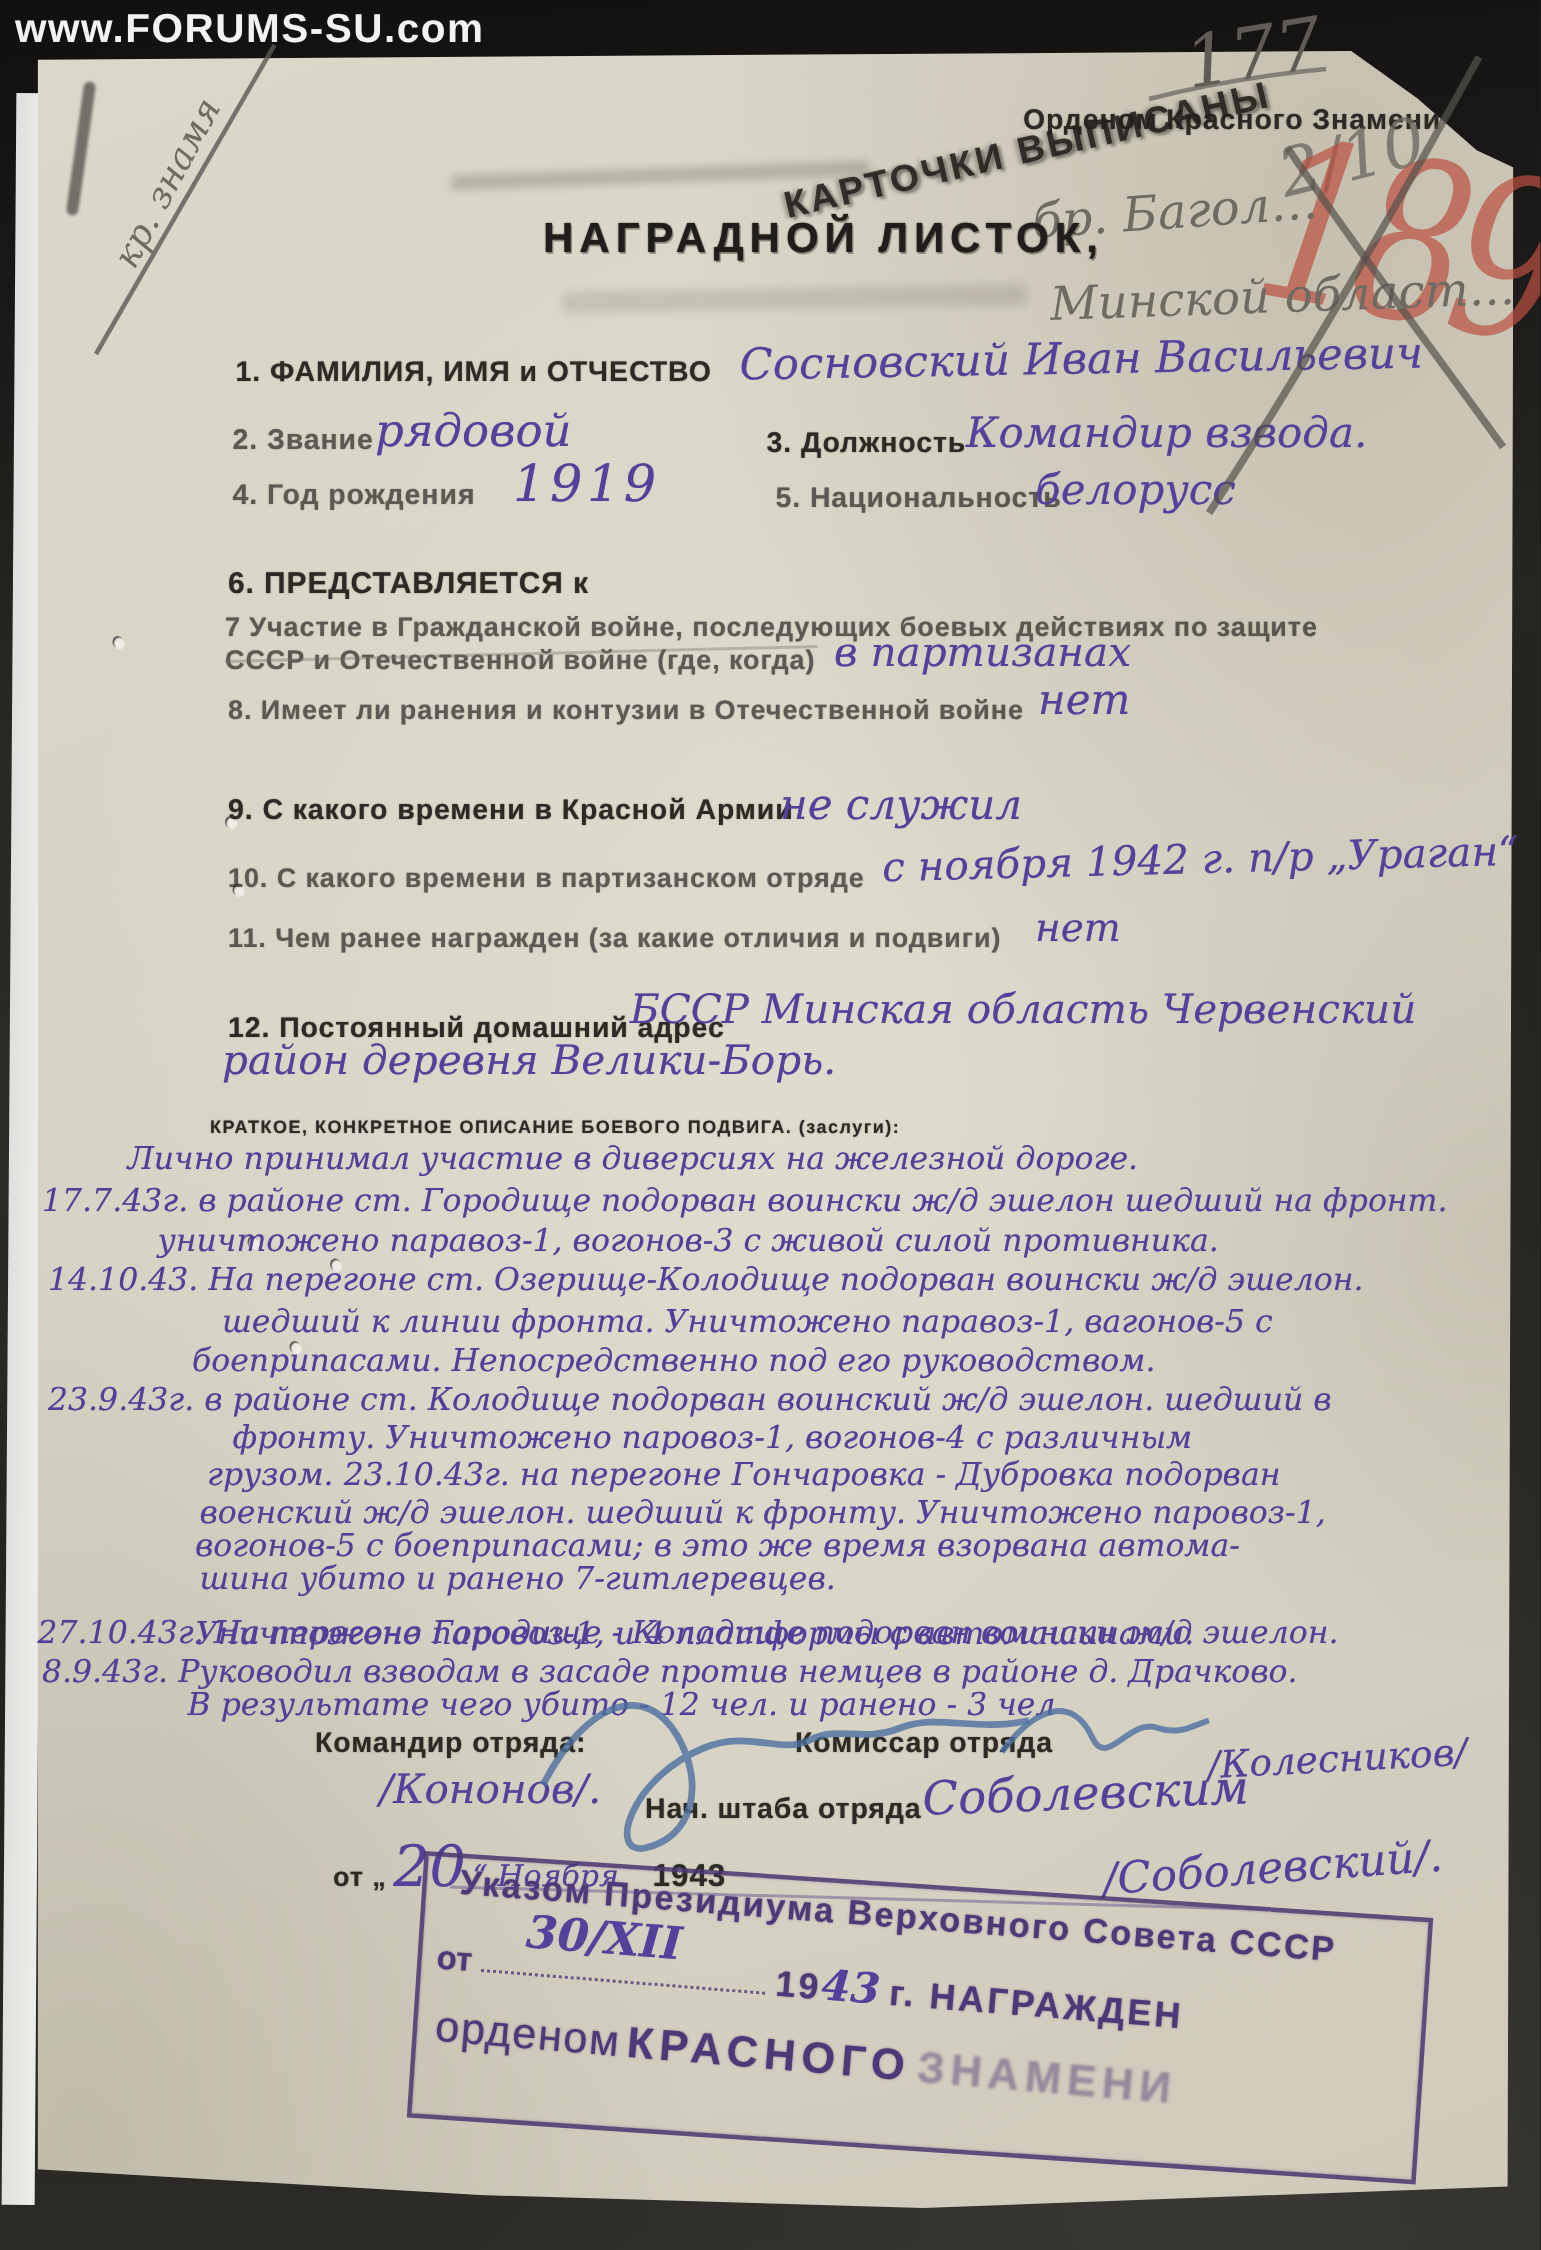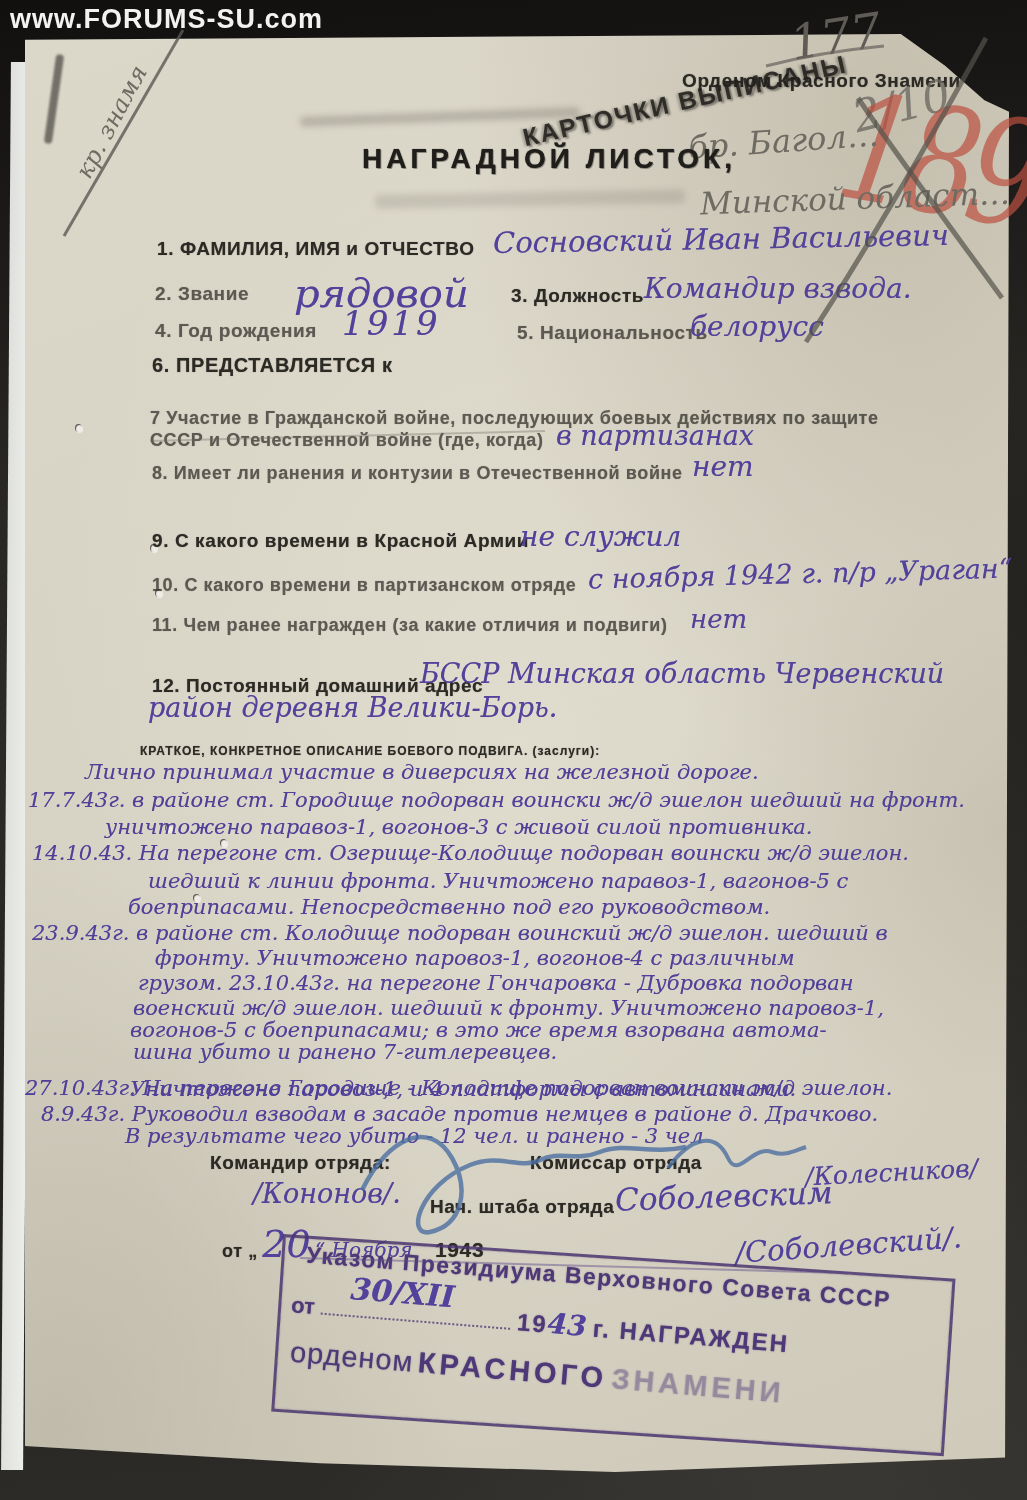--- a/index.html
+++ b/index.html
@@ -72,30 +72,30 @@
   <div class="el pencil" style="left:700px;top:180px;font-size:31px;transform:rotate(-2deg);">Минской област…</div>
 
   <div class="el typed" style="left:520px;top:124px;font-size:25px;letter-spacing:2px;transform:rotate(-13deg);transform-origin:left top;color:rgba(34,32,29,.88);text-shadow:2px 2px 2px rgba(34,32,29,.45),-2px 0 3px rgba(34,32,29,.35);">КАРТОЧКИ ВЫПИСАНЫ</div>
 
   <div class="el typed title" style="left:362px;top:143px;">НАГРАДНОЙ ЛИСТОК,</div>
 
   <div class="el typed" style="left:157px;top:238px;">1. ФАМИЛИЯ, ИМЯ и ОТЧЕСТВО</div>
   <div class="el hand" style="left:493px;top:222px;font-size:29px;transform:rotate(-1deg);">Сосновский Иван Васильевич</div>
 
   <div class="el typed fade" style="left:155px;top:283px;">2. Звание</div>
-  <div class="el hand" style="left:250px;top:270px;font-size:40px;margin-left:44px;">рядовой</div>
+  <div class="el hand" style="left:250px;top:270px;font-size:30px;">рядовой</div>
   <div class="el typed" style="left:511px;top:285px;">3. Должность</div>
   <div class="el hand" style="left:644px;top:272px;font-size:28px;">Командир взвода.</div>
 
   <div class="el typed fade" style="left:155px;top:320px;">4. Год рождения</div>
   <div class="el hand" style="left:342px;top:303px;font-size:34px;letter-spacing:3px;">1919</div>
   <div class="el typed fade" style="left:517px;top:322px;">5. Национальность</div>
   <div class="el hand" style="left:690px;top:310px;font-size:28px;">белорусс</div>
 
-  <div class="el typed" style="left:152px;top:354px;font-size:20px;">6. ПРЕДСТАВЛЯЕТСЯ к</div>
+  <div class="el typed" style="left:152px;top:378px;font-size:20px;">6. ПРЕДСТАВЛЯЕТСЯ к</div>
 
   <div class="el typed fade" style="left:150px;top:408px;font-size:18px;">7 Участие в Гражданской войне, последующих боевых действиях по защите</div>
   <div class="el typed fade" style="left:150px;top:430px;font-size:18px;">СССР и Отечественной войне (где, когда)</div>
   <div class="el hand" style="left:556px;top:420px;font-size:27px;">в партизанах</div>
 
   <div class="el typed fade" style="left:152px;top:463px;font-size:18px;">8. Имеет ли ранения и контузии в Отечественной войне</div>
   <div class="el hand" style="left:692px;top:450px;font-size:28px;">нет</div>
 
   <div class="el typed" style="left:152px;top:530px;font-size:19px;">9. С какого времени в Красной Армии</div>
   <div class="el hand" style="left:520px;top:520px;font-size:28px;">не служил</div>
@@ -120,21 +120,21 @@
     <span class="dline" style="left:148px;top:869px;">шедший к линии фронта. Уничтожено паравоз-1, вагонов-5 с</span>
     <span class="dline" style="left:128px;top:895px;">боеприпасами. Непосредственно под его руководством.</span>
     <span class="dline" style="left:32px;top:921px;">23.9.43г. в районе ст. Колодище подорван воинский ж/д эшелон. шедший в</span>
     <span class="dline" style="left:155px;top:946px;">фронту. Уничтожено паровоз-1, вогонов-4 с различным</span>
     <span class="dline" style="left:138px;top:971px;">грузом. 23.10.43г. на перегоне Гончаровка - Дубровка подорван</span>
     <span class="dline" style="left:133px;top:996px;">военский ж/д эшелон. шедший к фронту. Уничтожено паровоз-1,</span>
     <span class="dline" style="left:130px;top:1018px;">вогонов-5 с боеприпасами; в это же время взорвана автома-</span>
     <span class="dline" style="left:133px;top:1040px;">шина убито и ранено 7-гитлеревцев.</span>
     <span class="dline" style="left:25px;top:1050px;margin-top:26px;">27.10.43г. На перегоне Городище - Колодище подорван воински ж/д эшелон.</span>
     <span class="dline" style="left:130px;top:1077px;">Уничтожено паровоз-1, и 4 платформы с автомашинами.</span>
-    <span class="dline" style="left:28px;top:1102px;margin-left:13px;">8.9.43г. Руководил взводам в засаде против немцев в районе д. Драчково.</span>
+    <span class="dline" style="left:28px;top:1102px;">8.9.43г. Руководил взводам в засаде против немцев в районе д. Драчково.</span>
     <span class="dline" style="left:125px;top:1124px;">В результате чего убито - 12 чел. и ранено - 3 чел</span>
   </div>
 
   <div class="el typed" style="left:210px;top:1152px;">Командир отряда:</div>
   <div class="el hand" style="left:253px;top:1178px;font-size:27px;">/Кононов/.</div>
   <div class="el typed" style="left:530px;top:1152px;">Комиссар отряда</div>
   <div class="el hand" style="left:805px;top:1158px;font-size:25px;transform:rotate(-3deg);">/Колесников/</div>
   <div class="el typed" style="left:430px;top:1196px;">Нач. штаба отряда</div>
   <div class="el hand" style="left:615px;top:1178px;font-size:31px;transform:rotate(-2deg);">Соболевским</div>
   <div class="el hand" style="left:735px;top:1228px;font-size:29px;transform:rotate(-4deg);">/Соболевский/.</div>

